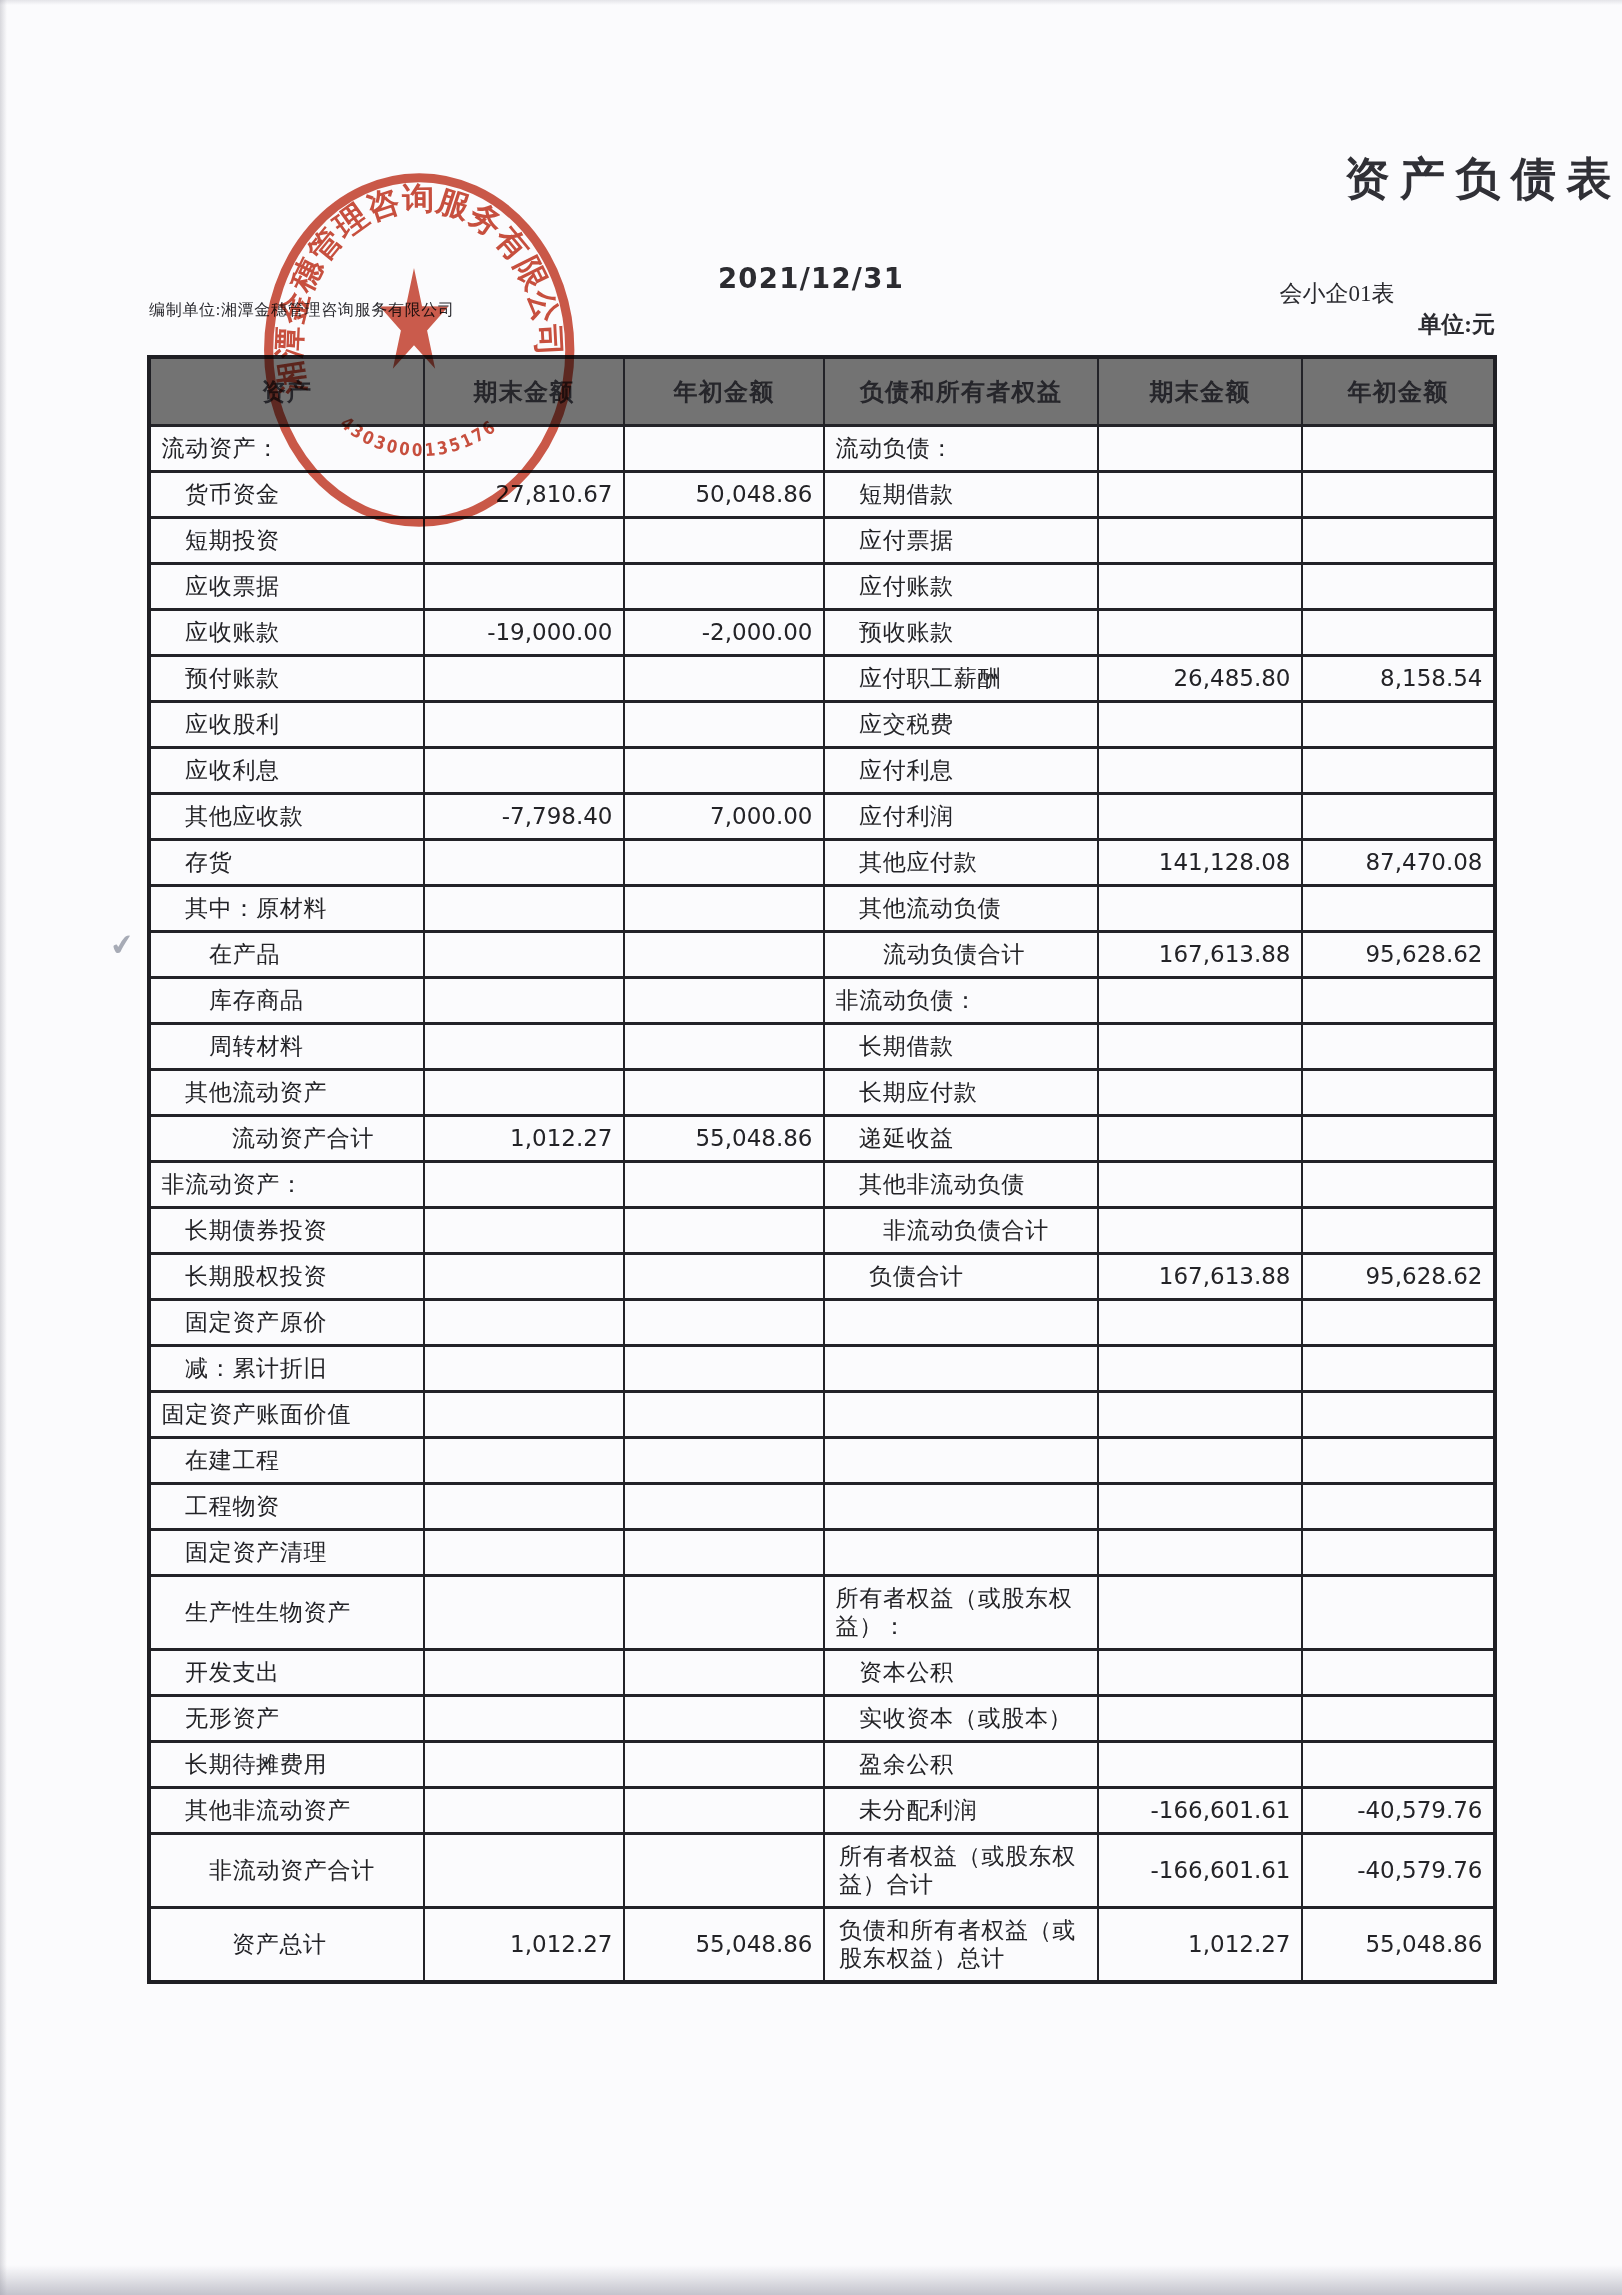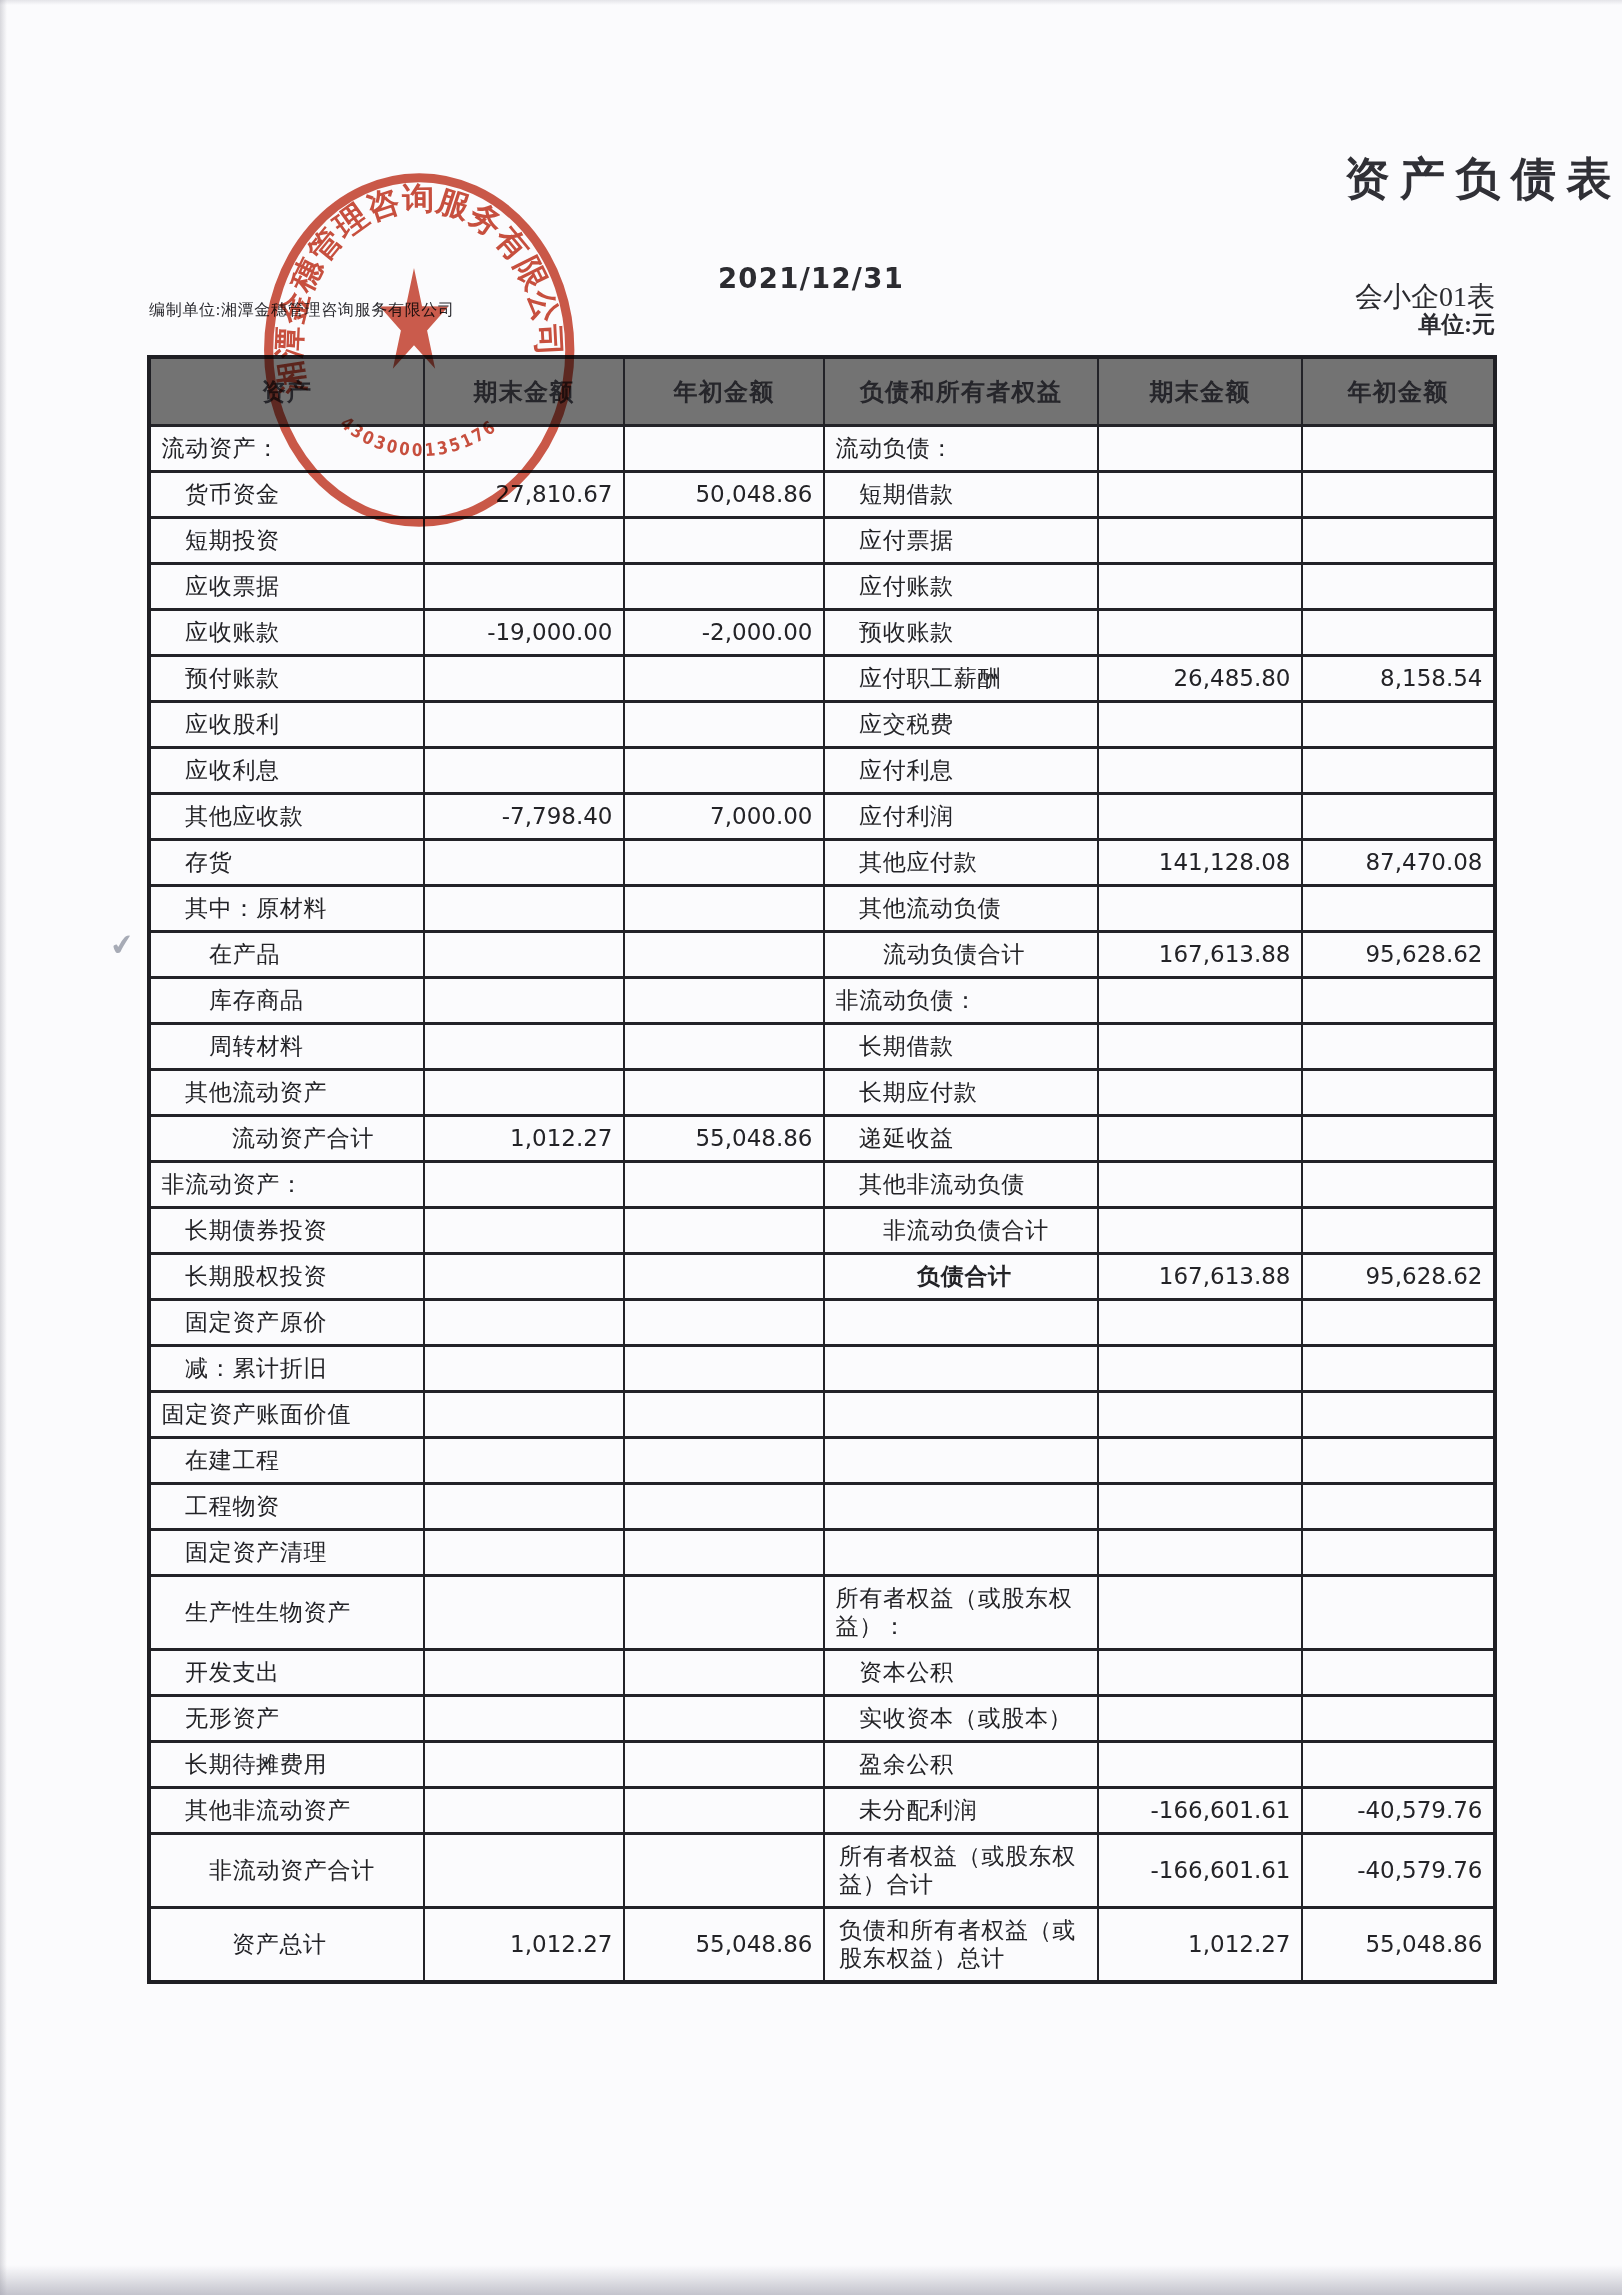--- a/index.html
+++ b/index.html
@@ -19,22 +19,22 @@
   .page-title{
     position:absolute;top:149px;left:0;width:1622px;text-align:right;
     font-size:45px;font-weight:600;letter-spacing:10.5px;color:#303036;
   }
   .report-date{
     position:absolute;top:262px;left:0;width:1622px;text-align:center;
     font-family:"DejaVu Sans","Liberation Sans",sans-serif;
     font-size:27.5px;font-weight:700;letter-spacing:1.3px;color:#2c2c31;
   }
   .form-code{
-    position:absolute;top:278px;left:1179px;width:316px;text-align:right;
-    font-size:28px;color:#2a2a2f;
+    position:absolute;top:278px;left:1179px;width:316px;text-align:center;
+    font-size:23px;color:#2a2a2f;
   }
   .unit-label{
     position:absolute;top:309px;left:1179px;width:316px;text-align:right;
     font-size:23px;color:#2a2a2f;font-weight:bold;
   }
   .prepared-by{
     position:absolute;top:300px;left:149px;font-size:16px;color:#2a2a2f;letter-spacing:0.7px;
   }
 
   table.bs{
@@ -58,21 +58,21 @@
   td.label{text-align:left;letter-spacing:0.7px;line-break:anywhere;word-break:break-all;padding-right:5.2px;}
   td.amount{
     text-align:right;padding-right:10.5px;
     font-family:"DejaVu Sans","Liberation Sans",sans-serif;
     font-size:24px;font-weight:500;color:#222226;letter-spacing:0px;
   }
   .ind0{padding-left:10.5px;}
   .ind1{padding-left:34px;}
   .ind2{padding-left:58px;}
   .ind3{padding-left:81px;}
-  .ind4{padding-left:92px;font-weight:bold;}
+  .ind4{padding-left:44px;}
   .cen{text-align:center;padding-left:14px;}
 
   .seal{
     position:absolute;left:249px;top:160px;width:347px;height:393px;
     mix-blend-mode:multiply;opacity:.89;
   }
   .scan-artifact{
     position:absolute;left:110px;top:928px;
     font-family:"DejaVu Sans","Liberation Sans",sans-serif;
     font-size:29px;color:#a7abb6;transform:rotate(-8deg);

